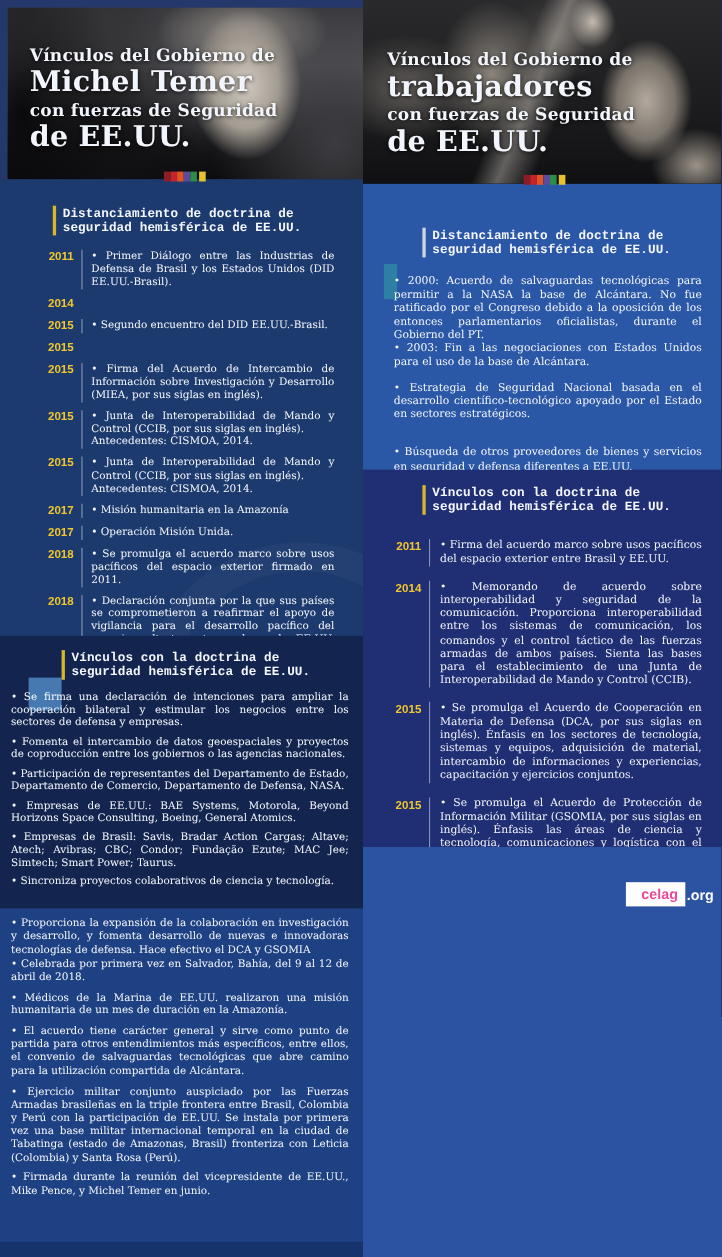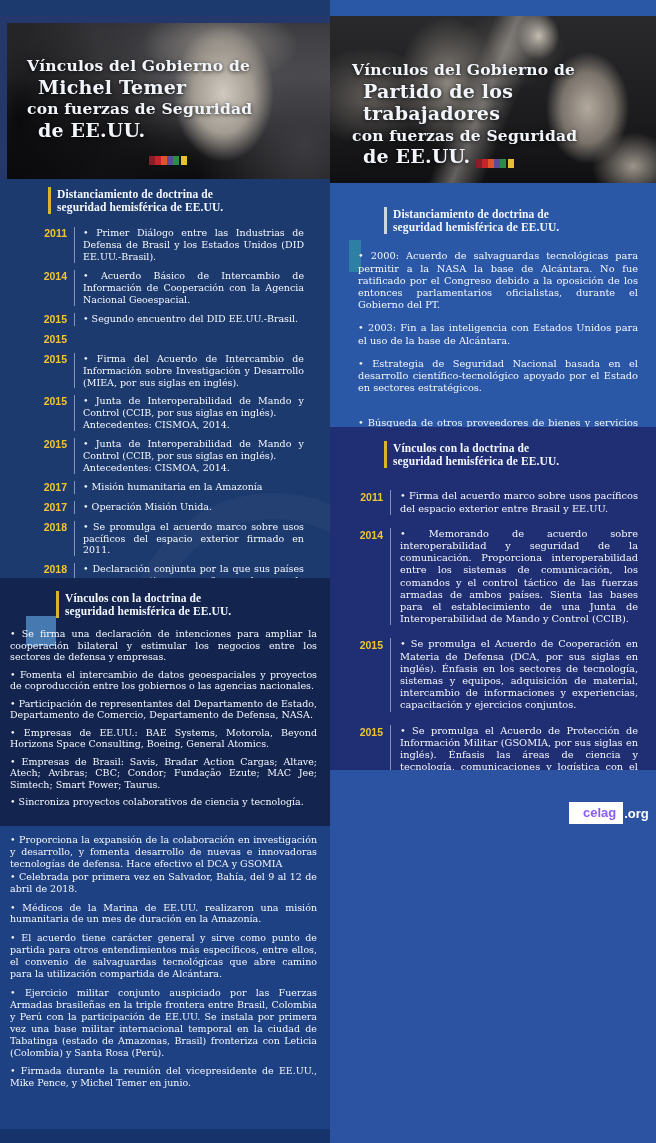--- a/index.html
+++ b/index.html
@@ -3,21 +3,21 @@
 <meta charset="utf-8">
 <style>
   html,body{margin:0;padding:0;background:#0e1c3d;}
   .poster{position:relative;width:656px;height:1143px;overflow:hidden;
     font-family:"DejaVu Serif",serif;color:#f2f5fb;}
   .col{position:absolute;top:0;height:1143px;overflow:hidden;}
   .col-left{left:0;width:330px;background:#1D3A6E;}
   .col-right{left:330px;width:326px;background:#2B57A7;}
 
   
-  .hdr{position:absolute;left:0;top:16px;width:100%;overflow:hidden;}
+  .hdr{position:absolute;left:0;top:0;width:100%;overflow:hidden;}
   .hdr-left{height:163px;background:#24386B;}
   .photo{position:absolute;inset:0;}
   .photo-left{left:7px;top:7px;right:0;bottom:0;
     background:
       radial-gradient(70px 95px at 67% 45%, #cfc9c0 0%, #a39c92 42%, rgba(60,60,62,0) 72%),
       radial-gradient(120px 60px at 66% 14%, #8d8781 0%, rgba(40,40,42,0) 65%),
       radial-gradient(160px 190px at 92% 78%, #3c3c40 0%, rgba(20,20,22,0) 70%),
       radial-gradient(110px 220px at 4% 62%, #0a0a0c 0%, rgba(10,10,12,0) 78%),
       radial-gradient(130px 230px at 28% 85%, #111113 0%, rgba(20,20,22,0) 70%),
       linear-gradient(0deg, #0c0c0e 0%, rgba(12,12,14,.6) 22%, rgba(12,12,14,0) 45%),
@@ -27,33 +27,33 @@
       radial-gradient(58px 78px at 79% 55%, #b3a99e 0%, #7a736b 45%, rgba(30,30,32,0) 72%),
       radial-gradient(30px 34px at 64% 12%, #c4bcb1 0%, rgba(30,30,32,0) 70%),
       linear-gradient(112deg, rgba(0,0,0,0) 42%, rgba(198,192,184,.45) 48%, rgba(0,0,0,0) 56%),
       radial-gradient(95px 70px at 12% 48%, #5e5a57 0%, rgba(30,30,32,0) 70%),
       radial-gradient(70px 95px at 36% 40%, #8a847c 0%, rgba(30,30,32,0) 70%),
       radial-gradient(55px 45px at 93% 90%, #9c948a 0%, rgba(30,30,32,0) 75%),
       radial-gradient(80px 55px at 55% 20%, #4e4b48 0%, rgba(30,30,32,0) 70%),
       linear-gradient(180deg, #2a2a2c 0%, #1c1c1e 60%, #101012 100%);}
   .hdr-text{position:absolute;z-index:3;text-shadow:0 1px 4px rgba(0,0,0,.8);line-height:1.02;}
   .hdr-text .small{display:block;font-size:15.5px;font-weight:bold;letter-spacing:.2px;margin:4px 0;}
-  .hdr-text .big{display:block;font-size:19px;font-weight:bold;letter-spacing:.2px;margin:3px 11px;}
+  .hdr-text .big{display:block;font-size:26px;font-weight:bold;letter-spacing:.2px;margin:3px 0;}
   .ht-left{left:27px;top:38px;}
   .ht-right{left:22px;top:42px;}
 
   .flagstrip{position:absolute;z-index:4;display:flex;height:9px;}
   .flagstrip i{display:block;width:6px;height:9px;}
   .flagstrip i:last-child{margin-left:2px;}
   .fs-left{left:149px;top:156px;}
   .fs-right{left:146px;top:159px;}
 
   
   .sec{position:absolute;left:0;width:100%;overflow:hidden;box-sizing:border-box;}
-  .sec-title{display:flex;align-items:stretch;font-family:Liberation Serif, serif;
+  .sec-title{display:flex;align-items:stretch;font-family:Liberation Mono, monospace;
     font-weight:bold;font-size:11.5px;line-height:1.15;letter-spacing:.1px;}
   .sec-title .bar{width:3px;margin-right:6px;background:#D9B52A;}
   .sec-title .bar.white{background:#CFD6E2;}
   .sec-title .tl{padding-top:1px;}
 
   .tl-row{display:grid;grid-template-columns:50px 1fr;margin-bottom:7px;}
   .tl-year{font-family:"Liberation Sans",sans-serif;font-weight:bold;font-size:10.5px;
     color:#EFC62F;text-align:right;padding:1px 7px 0 0;}
   .tl-text{border-left:1.5px solid rgba(195,207,228,.62);padding-left:8px;
     text-align:justify;white-space:pre-line;}
@@ -75,21 +75,21 @@
   .r-sec1{top:167px;height:260px;padding:40px 18px 0 28px;}
   .r-sec1 .sec-title{margin:0 0 16px 26px;}
   .r-sec2{top:427px;height:343px;background:#202E74;padding:14px 18px 0 28px;}
   .r-sec2 .sec-title{margin:0 0 22px 26px;}
   .r-sec2 .tl-row{grid-template-columns:32px 1fr;margin-bottom:13px;}
   .r-sec2 .tl-text{padding-left:9px;}
   .r-sec3{top:770px;height:373px;background:#2B53A2;}
 
   .celag{position:absolute;left:239px;top:32px;display:flex;align-items:center;
     font-family:"Liberation Sans",sans-serif;font-weight:bold;font-size:13px;}
-  .celag .box{background:#ffffff;color:#8b5cf6;padding:3px 7px 4px 14px;}
+  .celag .box{background:#ffffff;color:#ec4899;padding:3px 7px 4px 14px;}
   .celag .suffix{color:#ffffff;margin-left:1px;}
 
   
   .wm{position:absolute;border-radius:50%;border:26px solid rgba(255,255,255,.035);z-index:0;}
   .wm-l{width:240px;height:240px;right:-90px;top:330px;}
 </style>
 </head>
 <body>
 
 <div class="poster">
@@ -122,21 +122,20 @@
           <span>Distanciamiento de doctrina de</span><br>
           <span>seguridad hemisférica de EE.UU.</span>
         </span>
       </div>
       <div class="tl-row z1">
           <span class="tl-year">2011</span>
           <span class="tl-text">• Primer Diálogo entre las Industrias de Defensa de Brasil y los Estados Unidos (DID EE.UU.-Brasil).</span>
         </div>
       <div class="tl-row z1">
           <span class="tl-year">2014</span>
-          <span class="tl-text">• Acuerdo Básico de Intercambio de Información de Cooperación con la Agencia Nacional Geoespacial.</span>
         </div>
       <div class="tl-row z1">
           <span class="tl-year">2015</span>
           <span class="tl-text">• Segundo encuentro del DID EE.UU.-Brasil.</span>
         </div>
       <div class="tl-row z1">
           <span class="tl-year">2015</span>
         </div>
       <div class="tl-row z1">
           <span class="tl-year">2015</span>
@@ -201,21 +200,20 @@
       <div class="l-footer"></div>
     </div>
   </div>
 
   <div class="col col-right">
 
     <div class="hdr hdr-right">
       <div class="photo photo-right"></div>
       <div class="hdr-text ht-right">
         <span class="small">Vínculos del Gobierno de</span>
-        <span class="big">Partido de los</span>
         <span class="big">trabajadores</span>
         <span class="small">con fuerzas de Seguridad</span>
         <span class="big">de EE.UU.</span>
       </div>
     </div>
     <div class="flagstrip fs-right">
       <i style="background:#8A1E26"></i>
         <i style="background:#C3242B"></i>
         <i style="background:#E05427"></i>
         <i style="background:#5C4A9E"></i>
@@ -226,22 +224,22 @@
     <div class="sec r-sec1 body-txt" style="font-size:9.8px;line-height:12.2px;">
       <div class="hl" style="left:19px;top:73px;width:12px;height:32px;background:#2D7FA3;"></div>
       <div class="sec-title z1">
         <span class="bar white"></span>
         <span class="tl">
           <span>Distanciamiento de doctrina de</span><br>
           <span>seguridad hemisférica de EE.UU.</span>
         </span>
       </div>
       <div class="bullets z1">
-        <p style="margin-bottom:11px">• 2000: Acuerdo de salvaguardas tecnológicas para permitir a la NASA la base de Alcántara. No fue ratificado por el Congreso debido a la oposición de los entonces parlamentarios oficialistas, durante el Gobierno del PT.</p>
-        <p style="margin-bottom:11px">• 2003: Fin a las inteligencia con Estados Unidos para el uso de la base de Alcántara.</p>
+        <p style="margin-bottom:0">• 2000: Acuerdo de salvaguardas tecnológicas para permitir a la NASA la base de Alcántara. No fue ratificado por el Congreso debido a la oposición de los entonces parlamentarios oficialistas, durante el Gobierno del PT.</p>
+        <p style="margin-bottom:11px">• 2003: Fin a las negociaciones con Estados Unidos para el uso de la base de Alcántara.</p>
         <p style="margin-bottom:23px">• Estrategia de Seguridad Nacional basada en el desarrollo científico-tecnológico apoyado por el Estado en sectores estratégicos.</p>
         <p style="margin-bottom:11px">• Búsqueda de otros proveedores de bienes y servicios en seguridad y defensa diferentes a EE.UU.</p>
       </div>
     </div>
 
     <div class="sec r-sec2 body-txt" style="font-size:9.8px;line-height:12.2px;">
 
       <div class="sec-title z1">
         <span class="bar"></span>
         <span class="tl">

